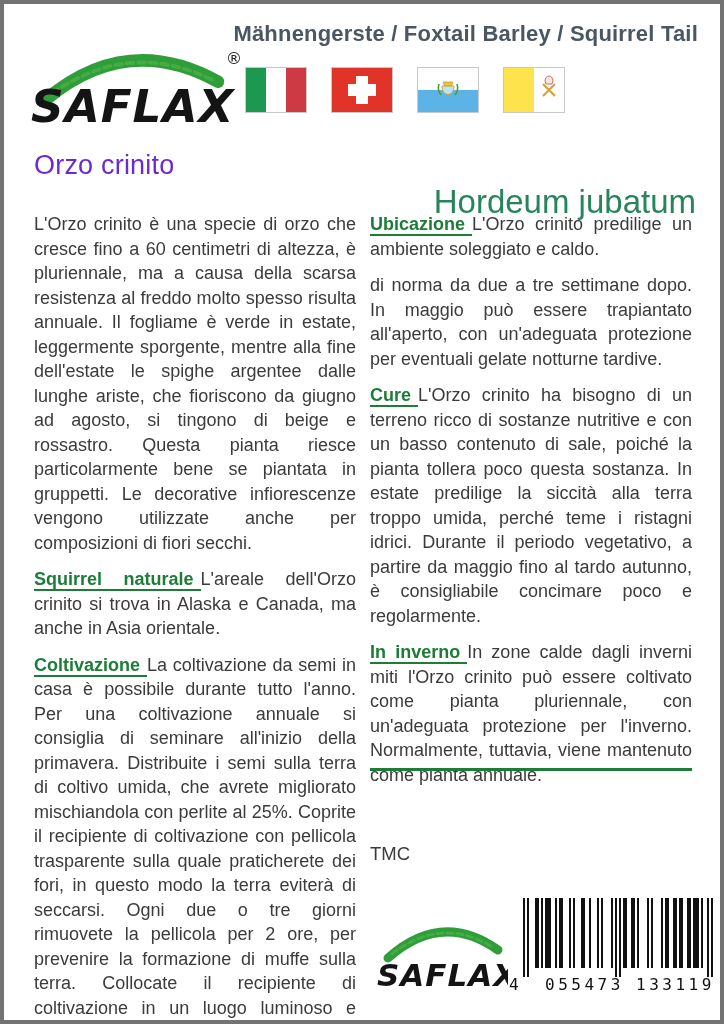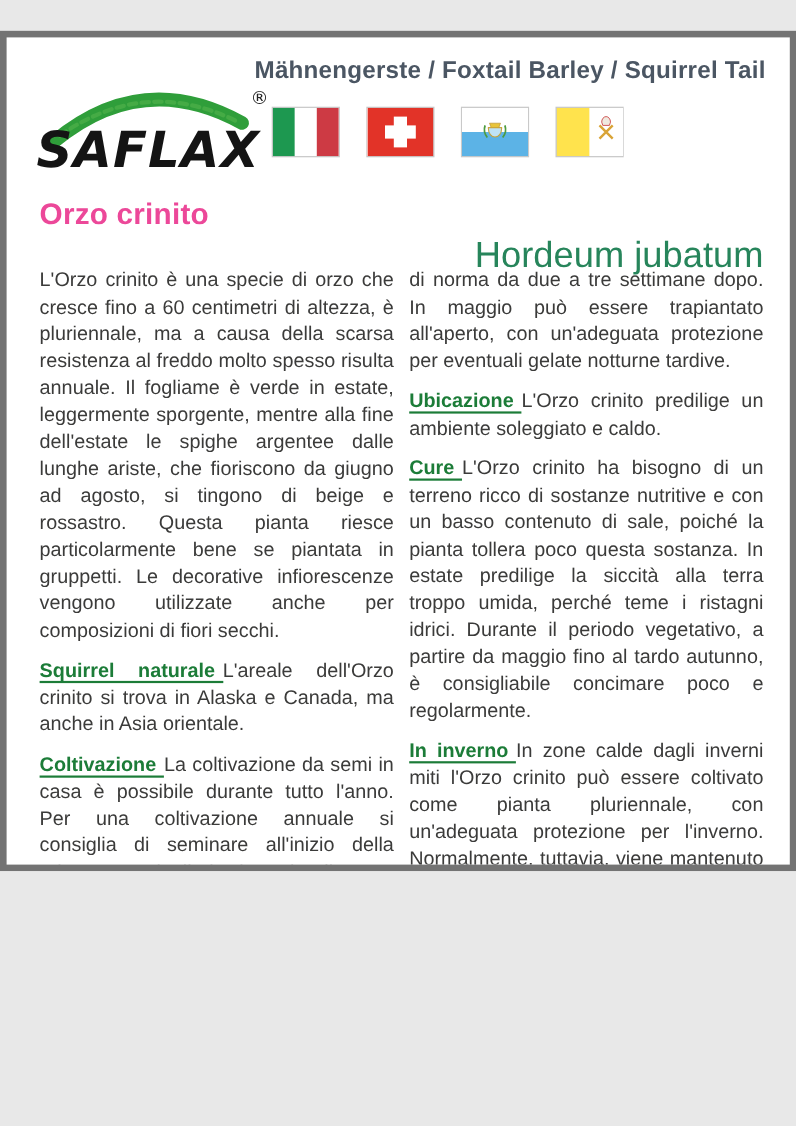--- a/index.html
+++ b/index.html
@@ -1,46 +1,45 @@
 <!DOCTYPE html>
 <html lang="it"><head>
 <meta charset="utf-8">
 <style>
   html,body{margin:0;padding:0;background:#e8e8e8;}
   .page{
     position:relative;
-    width:724px;height:764px;
+    width:724px;height:1024px;
     box-sizing:border-box;
-    border:6px solid #737373;
+    border:4px solid #737373;
     background:#ffffff;
     overflow:hidden;
     font-family:"Liberation Sans", sans-serif;
     color:#3b3b3a;
-    margin-top:28px;
   }
   
   .names-line{
     position:absolute;top:17px;right:22px;
     font-size:22px;font-weight:bold;color:#4b5663;
     letter-spacing:.2px;
   }
   .logo-top{position:absolute;left:22px;top:18px;width:228px;height:106px;}
   .logo-top .brand,.logo-bottom .brand{
     font-family:"DejaVu Sans", sans-serif;
     font-style:italic;font-weight:bold;fill:#141414;
   }
   .arc{fill:none;stroke:#2f9e3a;stroke-linecap:round;}
   .arc2{fill:none;stroke:#57b64f;stroke-linecap:round;opacity:.55;}
   .reg{fill:#222;font-family:"DejaVu Sans", sans-serif;}
   .flags{position:absolute;left:242px;top:64px;display:flex;gap:26px;}
   .flag{width:60px;height:44px;display:block;box-shadow:0 0 0 1px #c9c9c9;}
   
   .title{
     position:absolute;left:30px;top:146px;
-    font-size:27px;font-weight:bold;color:#ec4899;letter-spacing:.2px;
+    font-size:27px;font-weight:normal;color:#6d28d9;letter-spacing:.2px;
   }
   .botanical{
     position:absolute;right:24px;top:179px;
     font-size:33px;color:#27855b;
   }
   
   .col{
     position:absolute;top:208px;width:322px;
     font-size:18px;line-height:24.5px;text-align:justify;
     hyphens:auto;-webkit-hyphens:auto;
@@ -110,22 +109,22 @@
   <div class="title">Orzo crinito</div>
   <div class="botanical">Hordeum jubatum</div>
 
   <div class="col left">
     <p class="para">L'Orzo crinito è una specie di orzo che cresce fino a 60 centimetri di altezza, è pluriennale, ma a causa della scarsa resistenza al freddo molto spesso risulta annuale. Il fogliame è verde in estate, leggermente sporgente, mentre alla fine dell'estate le spighe argentee dalle lunghe ariste, che fioriscono da giugno ad agosto, si tingono di beige e rossastro. Questa pianta riesce particolarmente bene se piantata in gruppetti. Le decorative infiorescenze vengono utilizzate anche per composizioni di fiori secchi.</p>
     <p class="para"><span class="sech">Squirrel naturale</span><span>L'areale dell'Orzo crinito si trova in Alaska e Canada, ma anche in Asia orientale.</span></p>
     <p class="para"><span class="sech">Coltivazione</span><span>La coltivazione da semi in casa è possibile durante tutto l'anno. Per una coltivazione annuale si consiglia di seminare all'inizio della primavera. Distribuite i semi sulla terra di coltivo umida, che avrete migliorato mischiandola con perlite al 25%. Coprite il recipiente di coltivazione con pellicola trasparente sulla quale praticherete dei fori, in questo modo la terra eviterà di seccarsi. Ogni due o tre giorni rimuovete la pellicola per 2 ore, per prevenire la formazione di muffe sulla terra. Collocate il recipiente di coltivazione in un luogo luminoso e caldo, a una temperatura tra i 20° e i 25° C; mantenete la terra umida ma non bagnata, preferibilmente usando quotidianamente uno spruzzino per inumidirla. La germinazione avviene</span></p>
   </div>
 
   <div class="col right">
+    <p class="para"><span class="sech">Ubicazione</span><span>L'Orzo crinito predilige un ambiente soleggiato e caldo.</span></p>
     <p class="para">di norma da due a tre settimane dopo. In maggio può essere trapiantato all'aperto, con un'adeguata protezione per eventuali gelate notturne tardive.</p>
-    <p class="para"><span class="sech">Ubicazione</span><span>L'Orzo crinito predilige un ambiente soleggiato e caldo.</span></p>
     <p class="para"><span class="sech">Cure</span><span>L'Orzo crinito ha bisogno di un terreno ricco di sostanze nutritive e con un basso contenuto di sale, poiché la pianta tollera poco questa sostanza. In estate predilige la siccità alla terra troppo umida, perché teme i ristagni idrici. Durante il periodo vegetativo, a partire da maggio fino al tardo autunno, è consigliabile concimare poco e regolarmente.</span></p>
     <p class="para"><span class="sech">In inverno</span><span>In zone calde dagli inverni miti l'Orzo crinito può essere coltivato come pianta pluriennale, con un'adeguata protezione per l'inverno. Normalmente, tuttavia, viene mantenuto come pianta annuale.</span></p>
   </div>
 
   <div class="rule"></div>
 
   <div class="meta">
     <div class="mrow">
       <span class="mlabel">TMC</span>
     </div>

